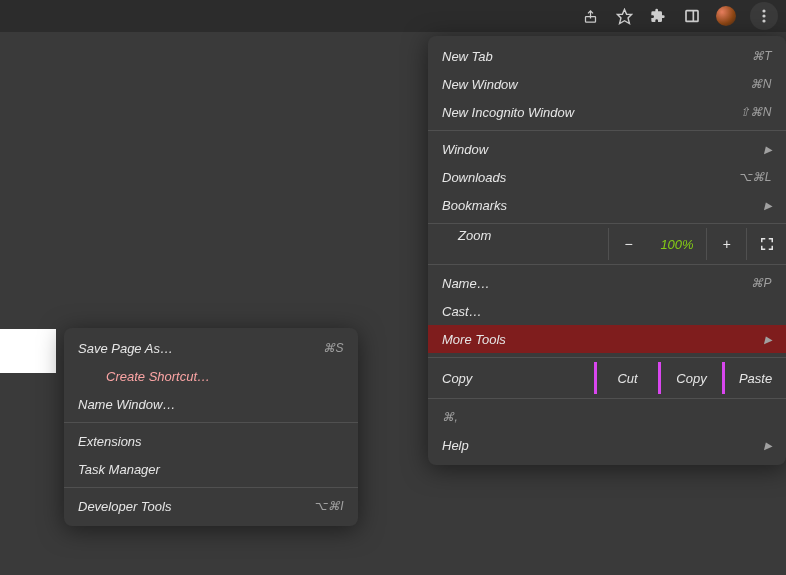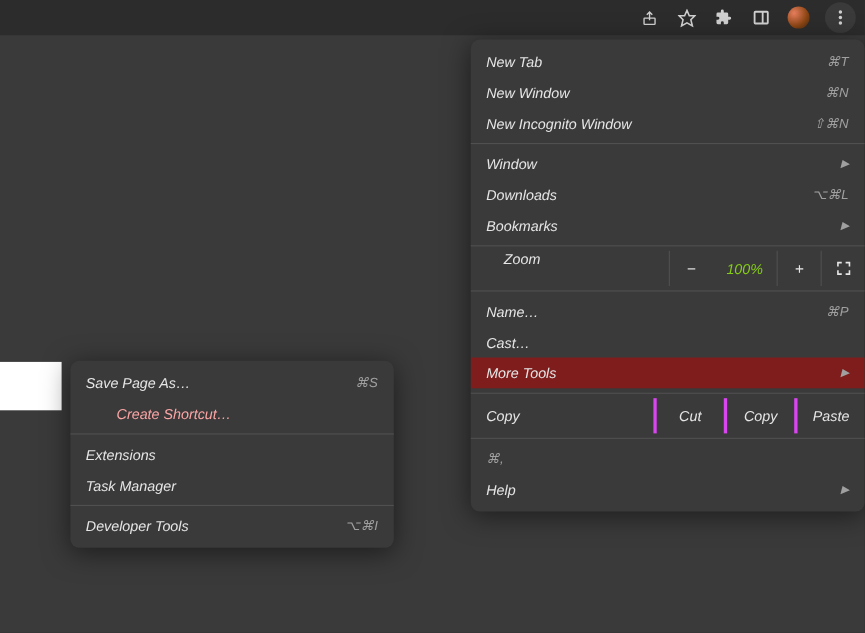--- a/index.html
+++ b/index.html
@@ -147,20 +147,23 @@
 </div>
 
 <div class="menu submenu">
   <div class="row">
     <span class="label">Save Page As…</span>
     <span class="shortcut">⌘S</span>
   </div>
   <div class="row disabled">
     <span class="label">Create Shortcut…</span>
   </div>
+  <div class="row">
+    <span class="label">Name Window…</span>
+  </div>
   <div class="sep"></div>
   <div class="row">
     <span class="label">Extensions</span>
   </div>
   <div class="row">
     <span class="label">Task Manager</span>
   </div>
   <div class="sep"></div>
   <div class="row">
     <span class="label">Developer Tools</span>

